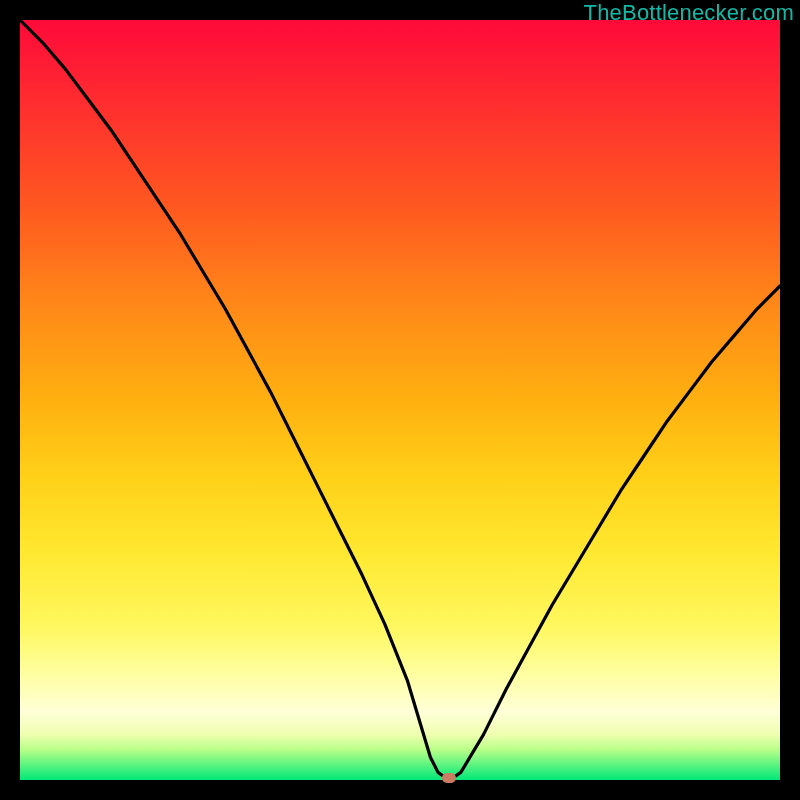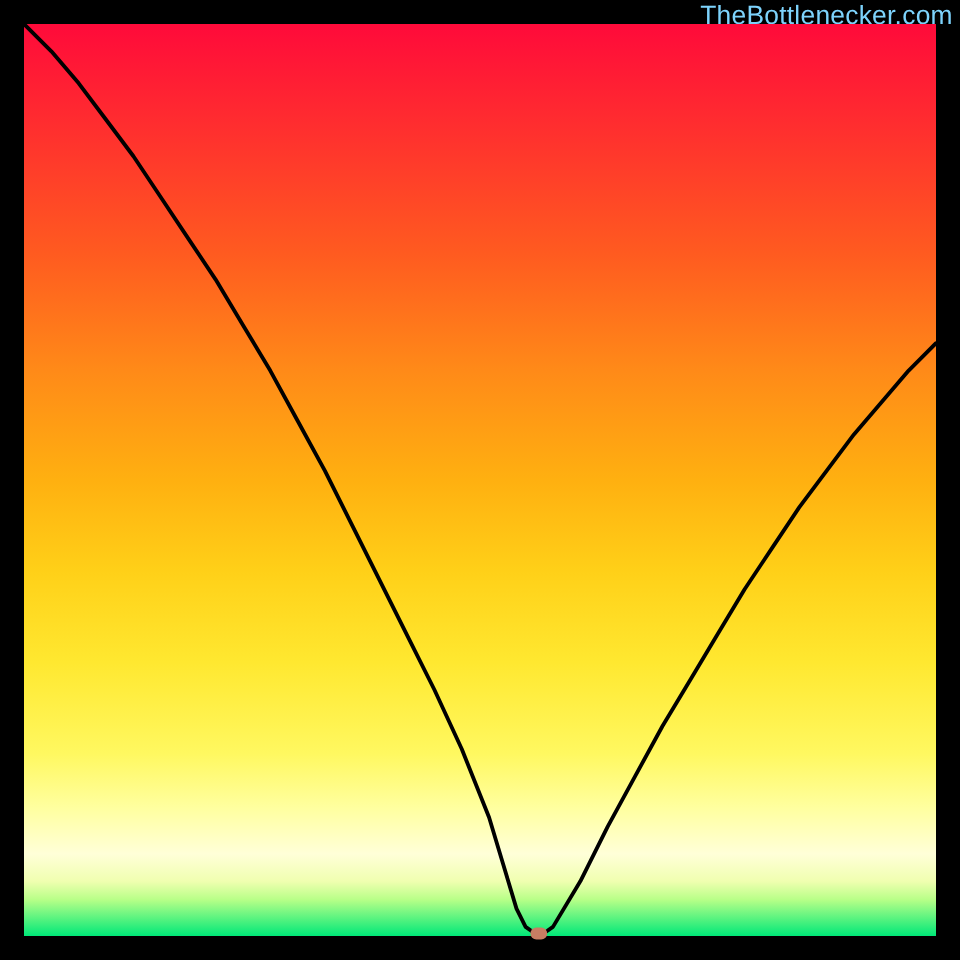--- a/index.html
+++ b/index.html
@@ -52,21 +52,21 @@
     width: 14px;
     height: 10px;
     border-radius: 5px;
     transform: translate(-50%, -50%);
     background: #c97d63;
   }
   .attribution {
     position: absolute;
     top: 0px;
     right: 6px;
-    color: #7dd3fc;
+    color: #14b8a6;
     font-size: 22px;
     letter-spacing: 0.2px;
     font-weight: 500;
   }
 </style>
 </head>
 <body>
 
 <div class="frame">
   <div class="attribution">TheBottlenecker.com</div>

